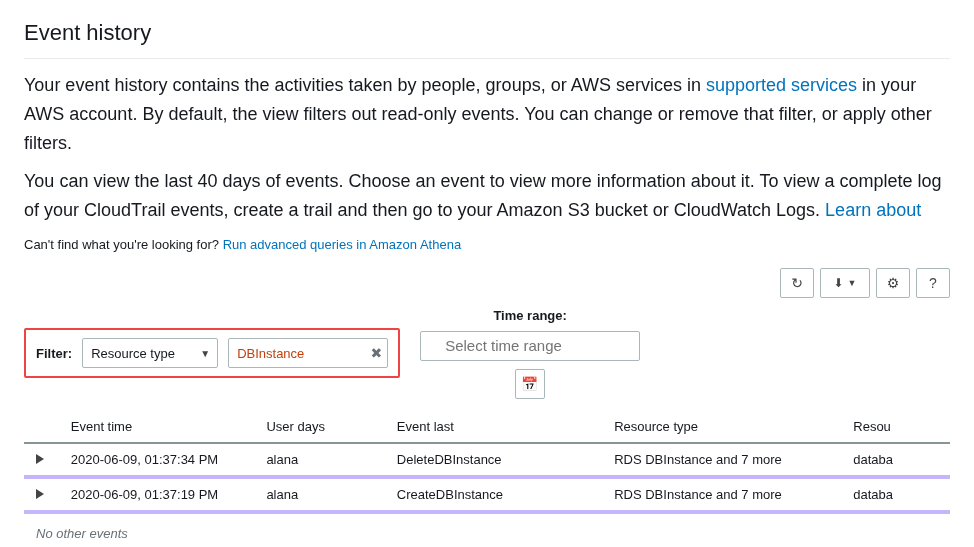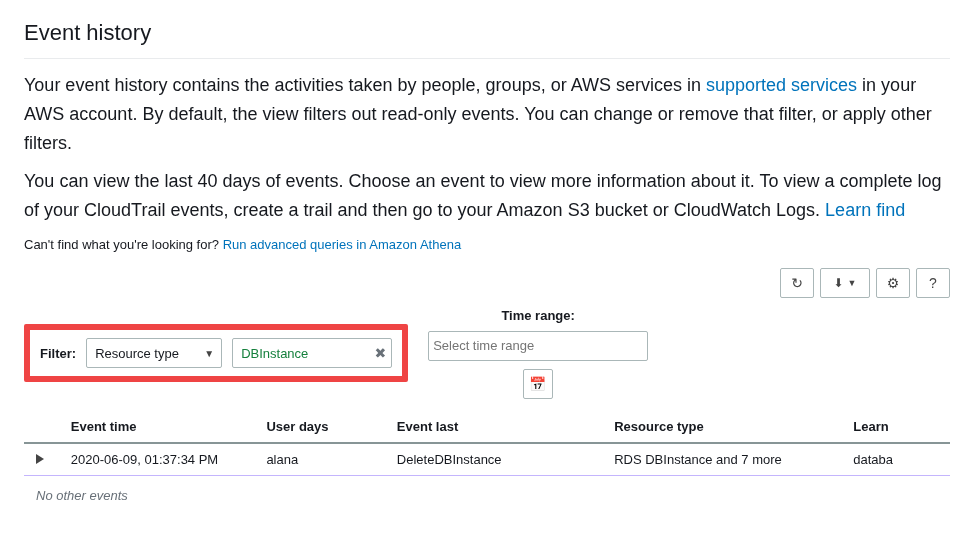--- a/index.html
+++ b/index.html
@@ -60,21 +60,21 @@
       width: 50px;
       gap: 4px;
       font-size: 12px;
     }
     .filter-bar {
       display: flex;
       align-items: center;
       gap: 10px;
       margin-bottom: 0;
       padding: 8px 10px;
-      border: 6px solid #ef4444;
+      border: 2px solid #ef4444;
       border-radius: 2px;
       background: #fff;
       width: fit-content;
     }
     .filter-label {
       font-size: 13px;
       font-weight: 600;
       color: #16191f;
       white-space: nowrap;
     }
@@ -106,21 +106,21 @@
       display: flex;
       align-items: center;
     }
     .filter-input {
       border: 1px solid #aab7b8;
       border-radius: 2px;
       padding: 4px 28px 4px 8px;
       font-size: 13px;
       height: 30px;
       width: 160px;
-      color: #15803d;
+      color: #c2410c;
     }
     .filter-clear {
       position: absolute;
       right: 6px;
       background: none;
       border: none;
       cursor: pointer;
       color: #687078;
       font-size: 14px;
       line-height: 1;
@@ -141,22 +141,22 @@
       flex-direction: column;
     }
     .time-range-label {
       font-size: 13px;
       font-weight: 600;
       white-space: nowrap;
     }
     .time-range-input {
       border: 1px solid #aab7b8;
       border-radius: 2px;
-      padding: 4px 4px;
-      font-size: 13px;
+      padding: 4px 24px;
+      font-size: 15px;
       height: 30px;
       width: 220px;
       color: #687078;
     }
     .calendar-btn {
       width: 30px;
       height: 30px;
       border: 1px solid #aab7b8;
       background: #fff;
       border-radius: 2px;
@@ -170,26 +170,26 @@
       width: 100%;
       border-collapse: collapse;
       font-size: 13px;
     }
     thead tr {
       border-bottom: 2px solid #879596;
     }
     th {
       text-align: left;
       padding: 8px 12px;
-      font-weight: 700;
+      font-weight: 400;
       color: #16191f;
       white-space: nowrap;
     }
     tbody tr {
-      border-bottom: 1px solid #c4b5fd;
+      border-bottom: 4px solid #c4b5fd;
     }
     td {
       padding: 8px 12px;
       color: #16191f;
       white-space: nowrap;
     }
     td.expand-col {
       width: 20px;
       color: #444;
       cursor: pointer;
@@ -221,21 +221,21 @@
 
 <h1>Event history</h1>
 
 <hr class="divider">
 
 <p class="description">
   <span>Your event history contains the activities taken by people, groups, or AWS services in </span><a href="#" class="link">supported services</a><span> in your AWS account. By default, the view filters out read-only events. You can change or remove that filter, or apply other filters.</span>
 </p>
 
 <p class="description">
-  <span>You can view the last 40 days of events. Choose an event to view more information about it. To view a complete log of your CloudTrail events, create a trail and then go to your Amazon S3 bucket or CloudWatch Logs. </span><a href="#" class="link">Learn find</a>
+  <span>You can view the last 40 days of events. Choose an event to view more information about it. To view a complete log of your CloudTrail events, create a trail and then go to your Amazon S3 bucket or CloudWatch Logs. </span><a href="#" class="link">Learn about</a>
 </p>
 
 <p class="advanced-query">
   <span>Can't find what you're looking for? </span><a href="#" class="link">Run advanced queries in Amazon Athena</a>
 </p>
 
 <div class="toolbar">
   <button class="toolbar-btn" title="Refresh">↻</button>
   <button class="toolbar-btn download" title="Download">⬇ <span style="font-size:9px;">▼</span></button>
   <button class="toolbar-btn" title="Settings">⚙</button>
@@ -273,27 +273,35 @@
 </div>
 
 <table>
   <thead>
     <tr>
       <th class="col-expand"></th>
       <th class="col-eventtime">Event time</th>
       <th class="col-username">User days</th>
       <th class="col-eventname">Event last</th>
       <th class="col-resourcetype">Resource type</th>
-      <th class="col-resource">Learn</th>
+      <th class="col-resource">Resou</th>
     </tr>
   </thead>
   <tbody id="table-body">
   <tr>
         <td class="expand-col"><span class="expand-icon"></span></td>
         <td>2020-06-09, 01:37:34 PM</td>
         <td>alana</td>
         <td>DeleteDBInstance</td>
         <td>RDS DBInstance and 7 more</td>
         <td>databa</td>
       </tr>
+      <tr>
+        <td class="expand-col"><span class="expand-icon"></span></td>
+        <td>2020-06-09, 01:37:19 PM</td>
+        <td>alana</td>
+        <td>CreateDBInstance</td>
+        <td>RDS DBInstance and 7 more</td>
+        <td>databa</td>
+      </tr>
     </tbody>
 </table>
 <div class="no-more-events">No other events</div>
 
 </body></html>

